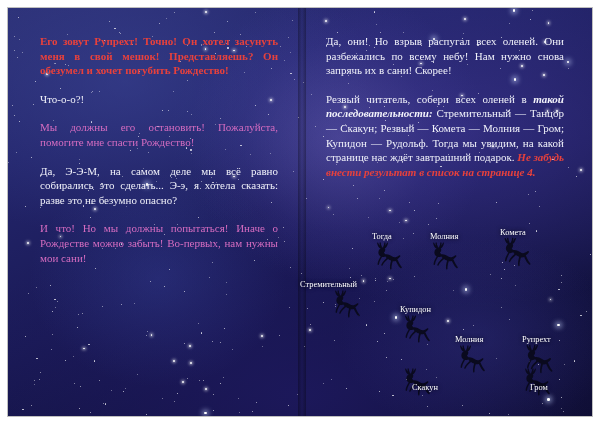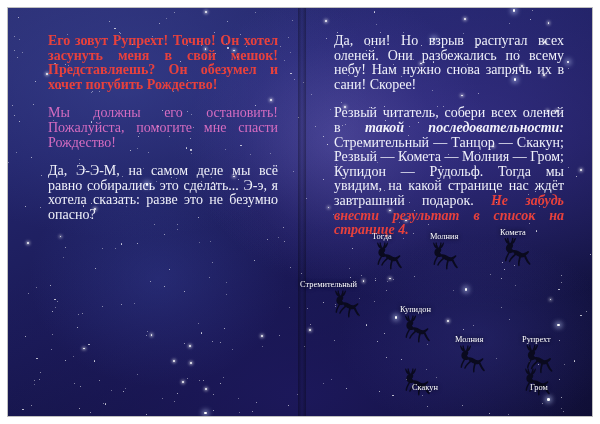--- a/index.html
+++ b/index.html
@@ -77,22 +77,22 @@
   
   .col {
     position: absolute;
     top: 26px;
     width: 238px;
   }
   .col-left { left: 32px; }
   .col-right { left: 318px; }
 
   .para {
-    margin: 0 0 14px 8px;
-    font-size: 14px;
+    margin: 0 0 14px 0;
+    font-size: 11px;
     line-height: 14.6px;
     color: #e9eaf4;
     text-align: justify;
   }
   .para.red {
     color: #e8413c;
     font-weight: bold;
   }
   .para.pink {
     color: #d56cc0;
@@ -555,22 +555,24 @@
         <div class="star" style="left: 214.9px; top: 368.8px; width: 0.9px; height: 0.9px; opacity: 0.64;"></div>
         <div class="star" style="left: 168.1px; top: 169.5px; width: 0.9px; height: 0.9px; opacity: 0.62;"></div>
         <div class="star" style="left: 285px; top: 162.6px; width: 0.9px; height: 0.9px; opacity: 0.69;"></div>
         <div class="star big" style="left: 181.2px; top: 337.4px; width: 1.9px; height: 1.9px; opacity: 0.95;"></div>
       </div>
 
     <div class="gutter"></div>
 
     <div class="col col-left">
       <p class="para red">Его зовут Рупрехт! Точно! Он хотел засунуть меня в свой мешок! Представляешь? Он обезумел и хочет погубить Рождество!</p>
+      <p class="para white">Что-о-о?!</p>
       <p class="para pink">Мы должны его остановить! Пожалуйста, помогите мне спасти Рождество!</p>
       <p class="para white">Да, Э-Э-М, на самом деле мы всё равно собирались это сделать... Э-э, я хотела сказать: разве это не безумно опасно?</p>
+      <p class="para pink">И что! Но мы должны попытаться! Иначе о Рождестве можно забыть! Во-первых, нам нужны мои сани!</p>
     </div>
 
     <div class="col col-right">
       <p class="para white">Да, они! Но взрыв распугал всех оленей. Они разбежались по всему небу! Нам нужно снова запрячь их в сани! Скорее!</p>
       <p class="para white"><span>Резвый читатель, собери всех оленей в </span><span class="ital">такой последовательности:</span><span> Стремительный — Танцор — Скакун; Резвый — Комета — Молния — Гром; Купидон — Рудольф. Тогда мы увидим, на какой странице нас ждёт завтрашний подарок. </span><span class="ital-red">Не забудь внести результат в список на странице 4.</span></p>
     </div>
 
     <div id="deer-layer">
         <div class="deer" style="left: 364px; top: 234px; transform: scale(1);">
           <svg width="34" height="30" viewBox="0 0 34 30" xmlns="http://www.w3.org/2000/svg">

